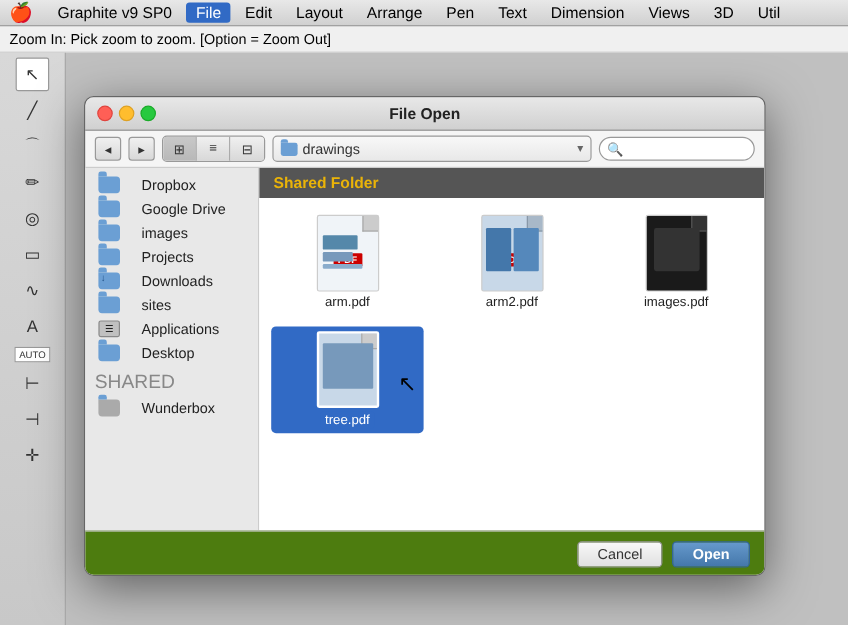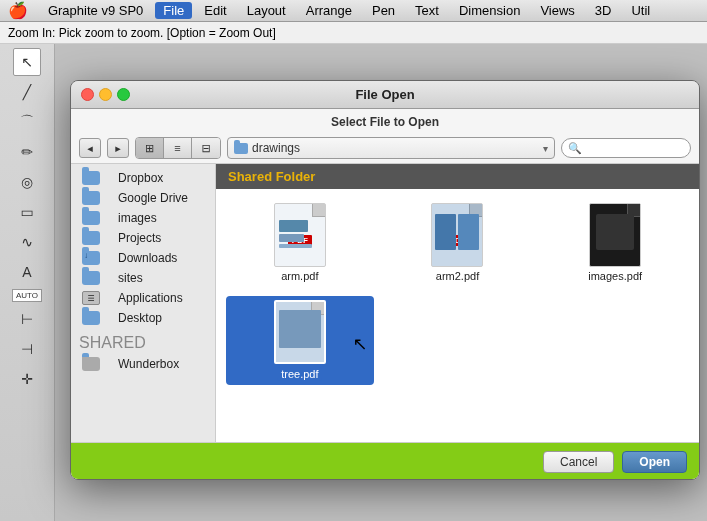--- a/index.html
+++ b/index.html
@@ -84,21 +84,21 @@
       padding: 1px 3px;
       background: #fff;
       margin: 1px 0;
     }
 
     
     .dialog-container {
       position: absolute;
       top: 80px;
       left: 70px;
-      width: 630px;
+      width: 568px;
       height: 400px;
       border-radius: 8px;
       box-shadow: 0 10px 40px rgba(0,0,0,0.5);
       overflow: hidden;
       border: 1px solid #666;
     }
 
     
     .dialog-titlebar {
       height: 28px;
@@ -404,21 +404,21 @@
       text-align: center;
     }
 
     
     .dialog-buttons {
       display: flex;
       justify-content: flex-end;
       padding: 8px 12px;
       gap: 8px;
       border-top: 1px solid #ccc;
-      background: #84cc16;
+      background: #4d7c0f;
     }
     .btn {
       height: 22px;
       padding: 0 16px;
       font-size: 12px;
       border-radius: 4px;
       cursor: pointer;
       display: flex;
       align-items: center;
       border: 1px solid #999;
@@ -479,21 +479,20 @@
       <div class="window-buttons">
         <div class="win-btn close"></div>
         <div class="win-btn minimize"></div>
         <div class="win-btn maximize"></div>
       </div>
       <span class="dialog-titlebar-title">File Open</span>
     </div>
 
     <div class="dialog-content">
 
-      <div class="dialog-subtitle">Select File to Open</div>
 
       <div class="dialog-toolbar">
         <div class="nav-btn">◂</div>
         <div class="nav-btn">▸</div>
         <div class="view-buttons">
           <div class="view-btn active">⊞</div>
           <div class="view-btn">≡</div>
           <div class="view-btn">⊟</div>
         </div>
         <div class="folder-dropdown">

